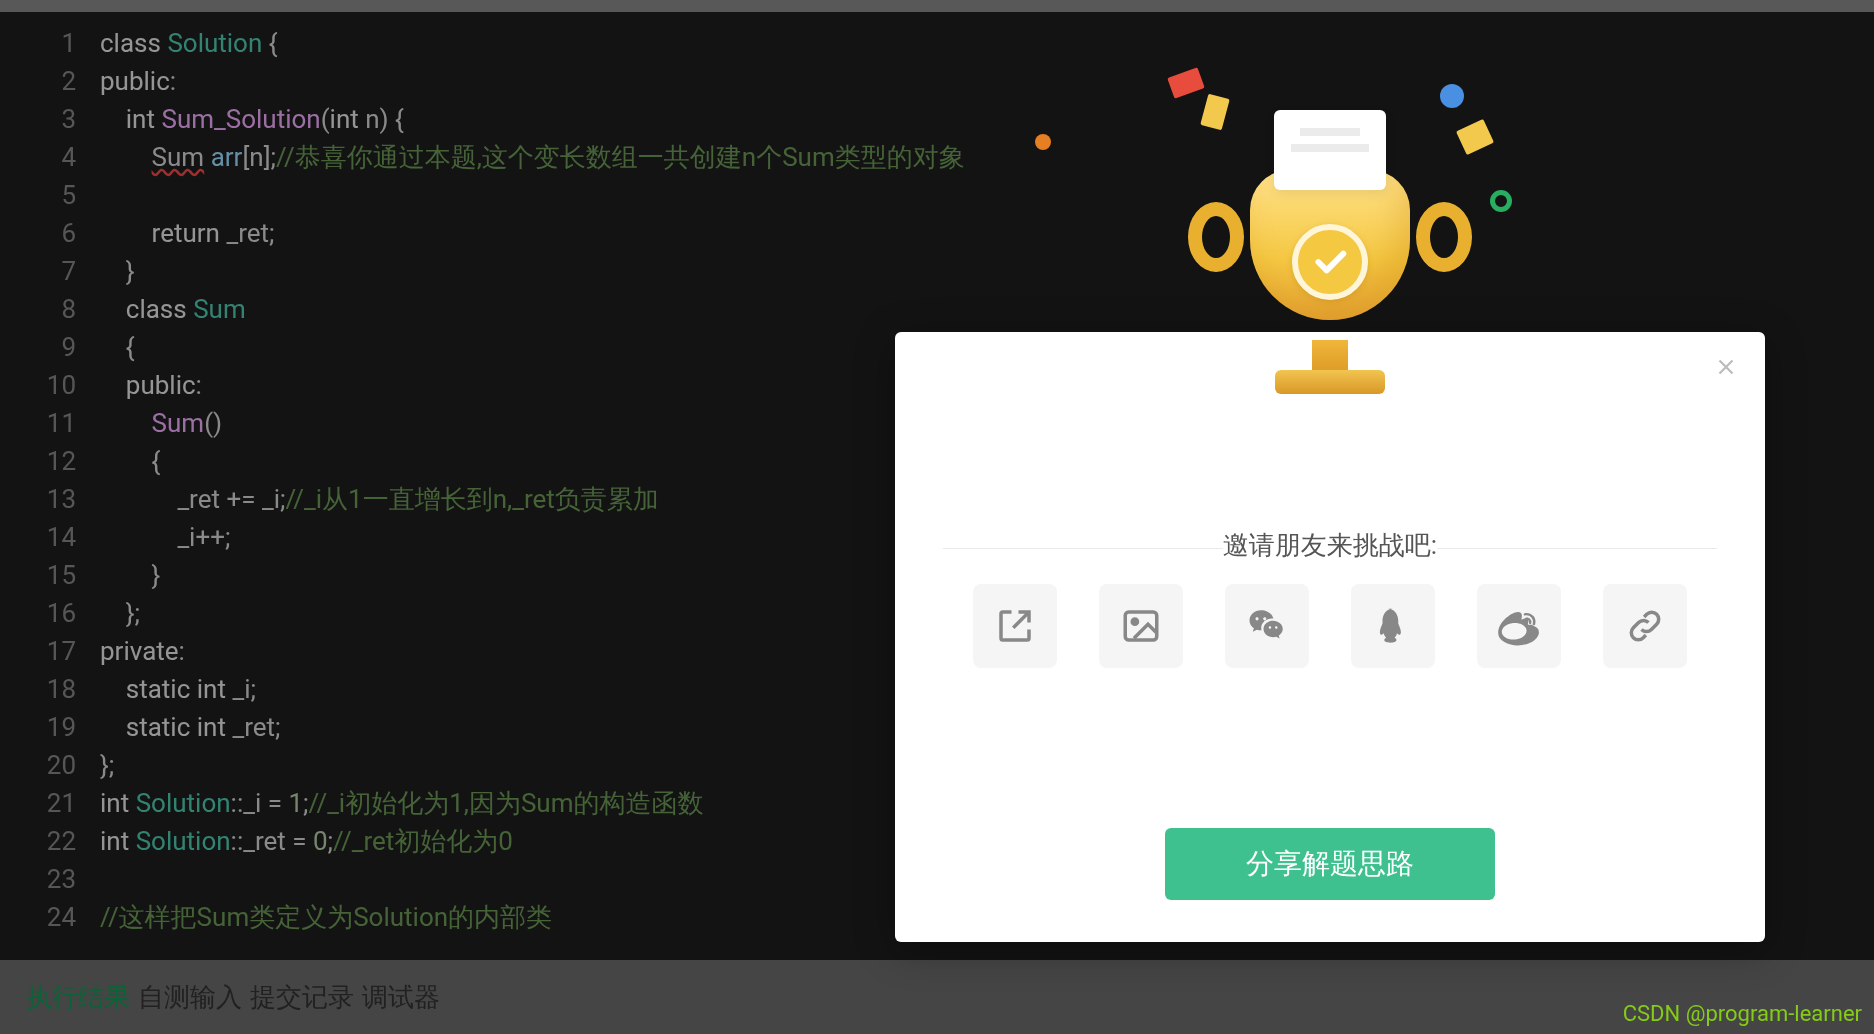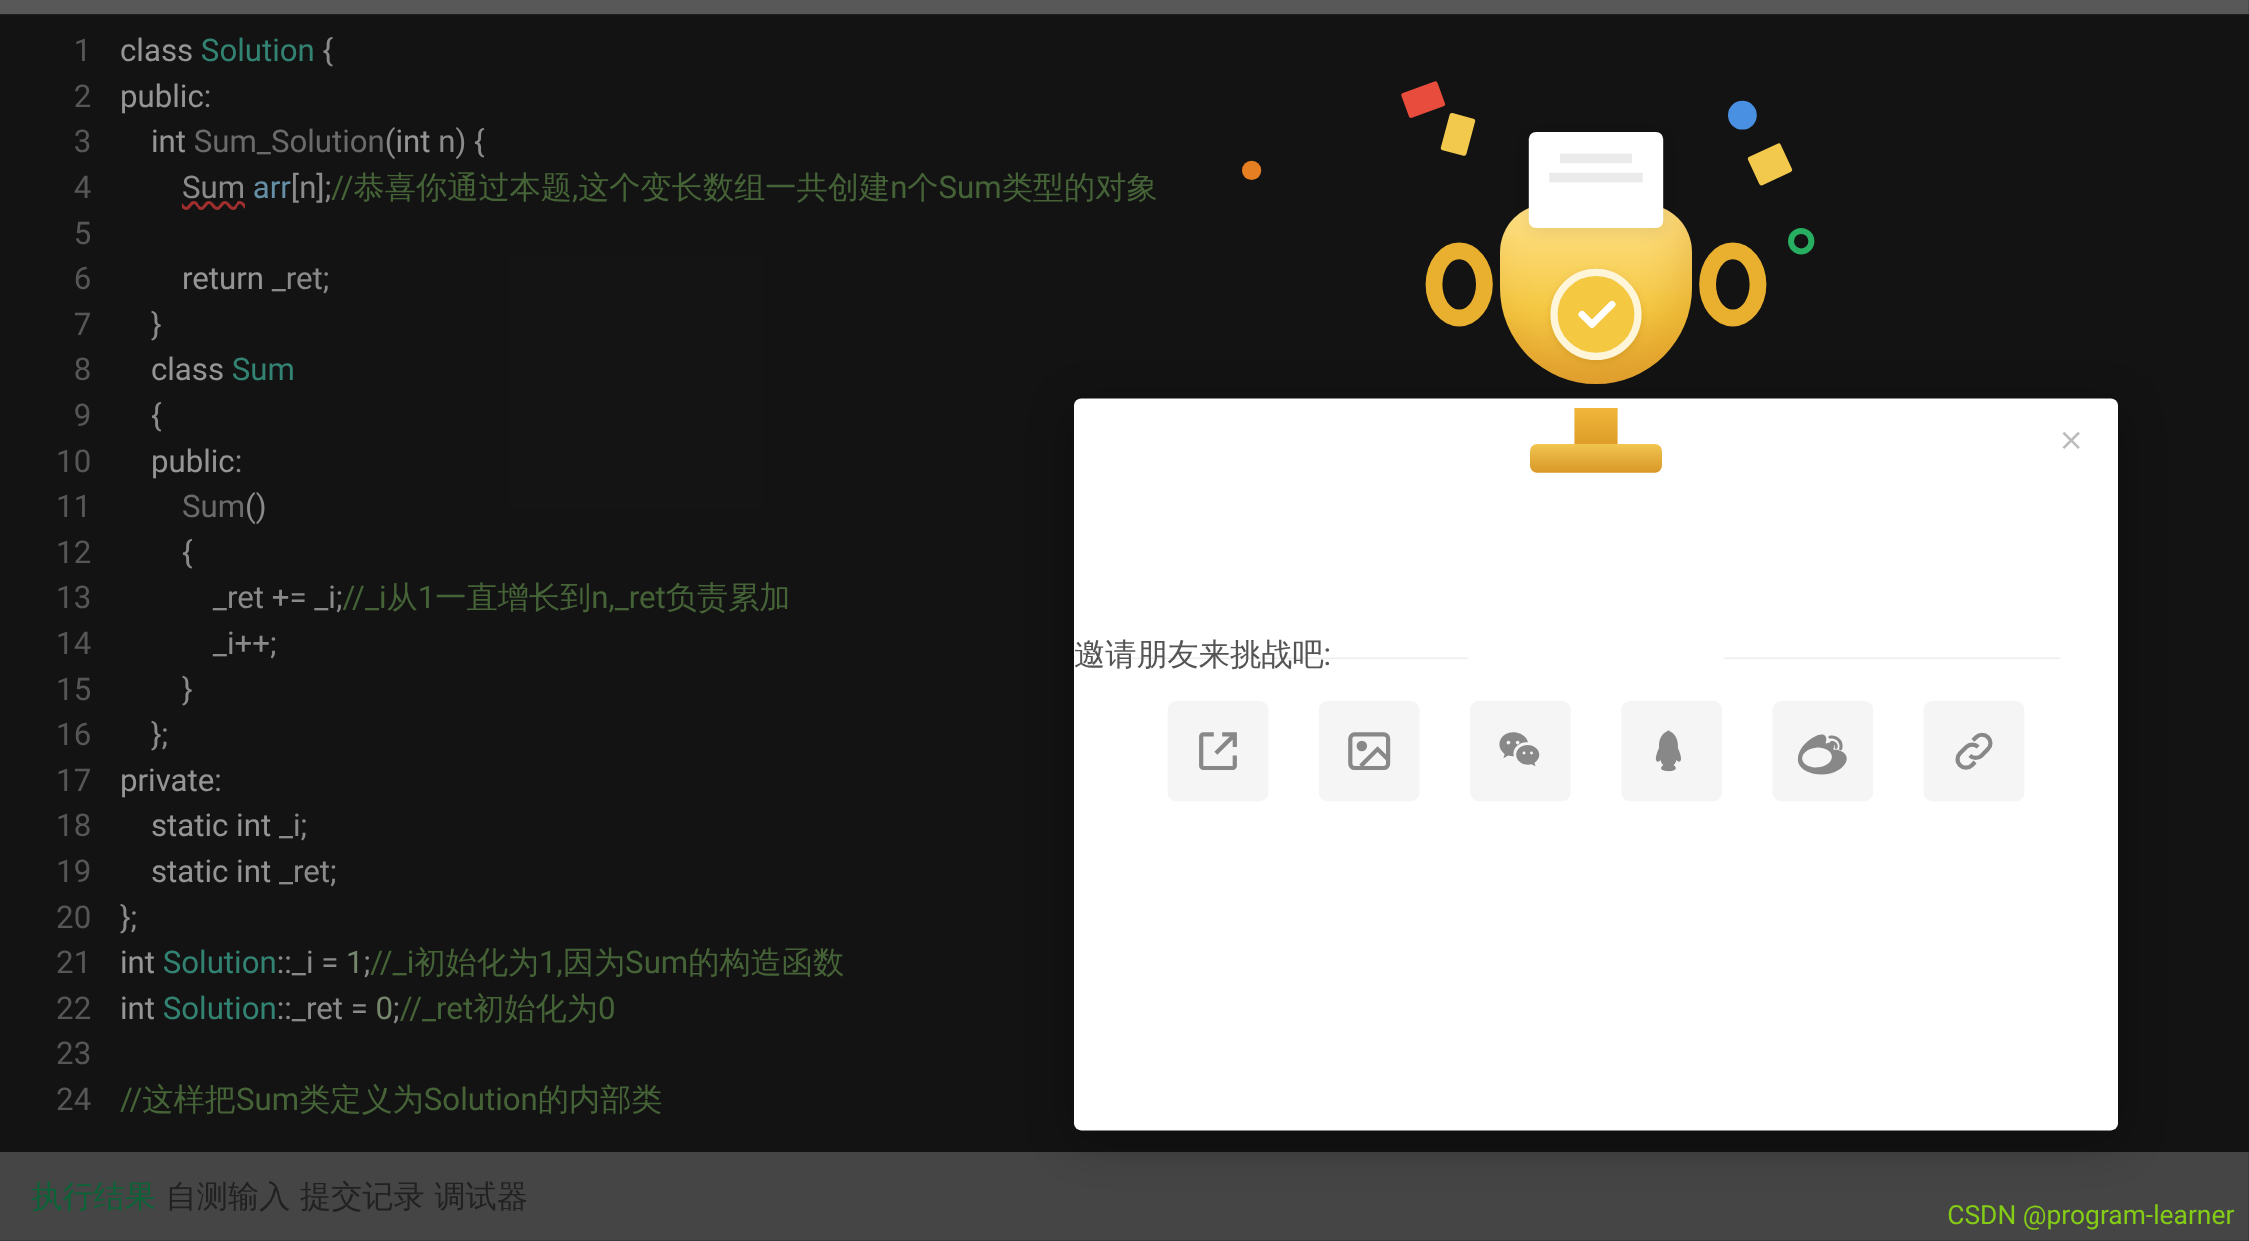--- a/index.html
+++ b/index.html
@@ -4,21 +4,21 @@
 <style>
 *{margin:0;padding:0;box-sizing:border-box;font-family:-apple-system,BlinkMacSystemFont,"Segoe UI",Roboto,"Helvetica Neue",Arial,sans-serif}
 body{width:1874px;height:1034px;background:#1e1e1e;overflow:hidden;position:relative}
 .top-bar{height:12px;background:#888}
 .editor{background:#1e1e1e;padding:12px 0;font-family:"SF Mono",Monaco,Consolas,monospace;font-size:26px;line-height:38px}
 .line{display:flex}
 .gutter{width:100px;text-align:right;padding-right:24px;color:#858585;user-select:none}
 .code{flex:1;white-space:pre;color:#d4d4d4}
 .kw{color:#e5e5e5}
 .cls{color:#4ec9b0}
-.fn{color:#a3a3a3}
+.fn{color:#f0abfc}
 .com{color:#6a9955}
 .num{color:#b5cea8}
 .op{color:#d4d4d4}
 .prop{color:#9cdcfe}
 .err{text-decoration:underline wavy #f44747}
 .bottom-panel{position:absolute;bottom:0;left:0;right:0;height:74px;background:rgba(200,200,200,0.45);display:flex;align-items:center;padding-left:22px;font-size:26px;color:#333}
 .tab{cursor:pointer;padding:8px 4px}
 .tab.active{color:#119955;font-weight:500}
 .overlay{position:absolute;top:0;left:0;right:0;bottom:0;background:rgba(0,0,0,0.35)}
 .modal{position:absolute;top:332px;left:895px;width:870px;height:610px;background:#fff;border-radius:6px;box-shadow:0 8px 40px rgba(0,0,0,0.3)}
@@ -47,21 +47,21 @@
 .ribbon{position:absolute;top:260px;left:50%;transform:translateX(-50%);width:700px;height:200px}
 .ribbon-main{position:absolute;top:46px;left:50%;transform:translateX(-50%);width:480px;height:126px;background:linear-gradient(180deg,#fff4c2 0%,#ffe888 45%,#f6cf56 100%);display:flex;align-items:center;justify-content:center;font-size:34px;color:#4a4a4a;font-weight:500;border-radius:6px}
 .ribbon-main::before,.ribbon-main::after{content:"";position:absolute;top:0;width:0;height:0;border-top:63px solid transparent;border-bottom:63px solid transparent}
 .ribbon-side{position:absolute;width:170px;height:160px}
 .ribbon-side.l{left:-48px;top:-26px;transform:rotate(-18deg)}
 .ribbon-side.r{right:-48px;top:-26px;transform:rotate(18deg) scaleX(-1)}
 .ribbon-arc{width:100%;height:100%;background:linear-gradient(160deg,#fff2b8 0%,#f7d35a 60%,#e7ba3c 100%);border-radius:30px 30px 0 0;clip-path:polygon(0 0,100% 0,100% 72%,72% 100%,50% 78%,22% 100%,0 72%)}
 .ribbon-tail{position:absolute;width:62px;height:90px;background:linear-gradient(180deg,#f1c94e,#d9a530);bottom:-44px}
 .ribbon-tail.tl{left:-10px;clip-path:polygon(0 0,100% 0,100% 100%,50% 72%,0 100%);transform:rotate(-6deg)}
 .ribbon-tail.tr{right:-10px;clip-path:polygon(0 0,100% 0,100% 100%,50% 72%,0 100%);transform:rotate(6deg) scaleX(-1)}
-.invite-text{position:absolute;top:196px;left:0;right:0;text-align:left;font-size:26px;color:#555}
+.invite-text{position:absolute;top:196px;left:0;right:0;text-align:center;font-size:26px;color:#555}
 .divider{position:absolute;top:216px;height:1px;background:#e9e9e9}
 .divider.l{left:48px;width:280px}
 .divider.r{right:48px;width:280px}
 .share-row{position:absolute;top:252px;left:0;right:0;display:flex;justify-content:center;gap:42px}
 .share-btn{width:84px;height:84px;background:#f5f5f5;border-radius:8px;display:flex;align-items:center;justify-content:center;cursor:pointer;color:#888}
 .share-btn svg{width:42px;height:42px}
 .action-row{position:absolute;bottom:42px;left:0;right:0;display:flex;justify-content:center;gap:48px}
 .btn{width:330px;height:72px;border-radius:6px;font-size:28px;display:flex;align-items:center;justify-content:center;cursor:pointer;gap:12px}
 .btn.primary{background:#3ec18f;color:#fff}
 .btn.outline{background:#fff;border:2px solid #3ec18f;color:#3ec18f}
@@ -249,16 +249,17 @@
         </svg>
     </div>
     <div class="share-btn">
       <svg viewBox="0 0 24 24" stroke="currentColor" stroke-width="2" fill="none">
           <path d="M10 14a4 4 0 005.66 0l3-3a4 4 0 00-5.66-5.66l-1.5 1.5M14 10a4 4 0 00-5.66 0l-3 3a4 4 0 005.66 5.66l1.5-1.5"></path>
         </svg>
     </div>
   </div>
 
   <div class="action-row">
+    <div class="btn primary">分享解题思路</div>
   </div>
 </div>
 
 <div class="watermark">CSDN @program-learner</div>
 
 </body></html>

